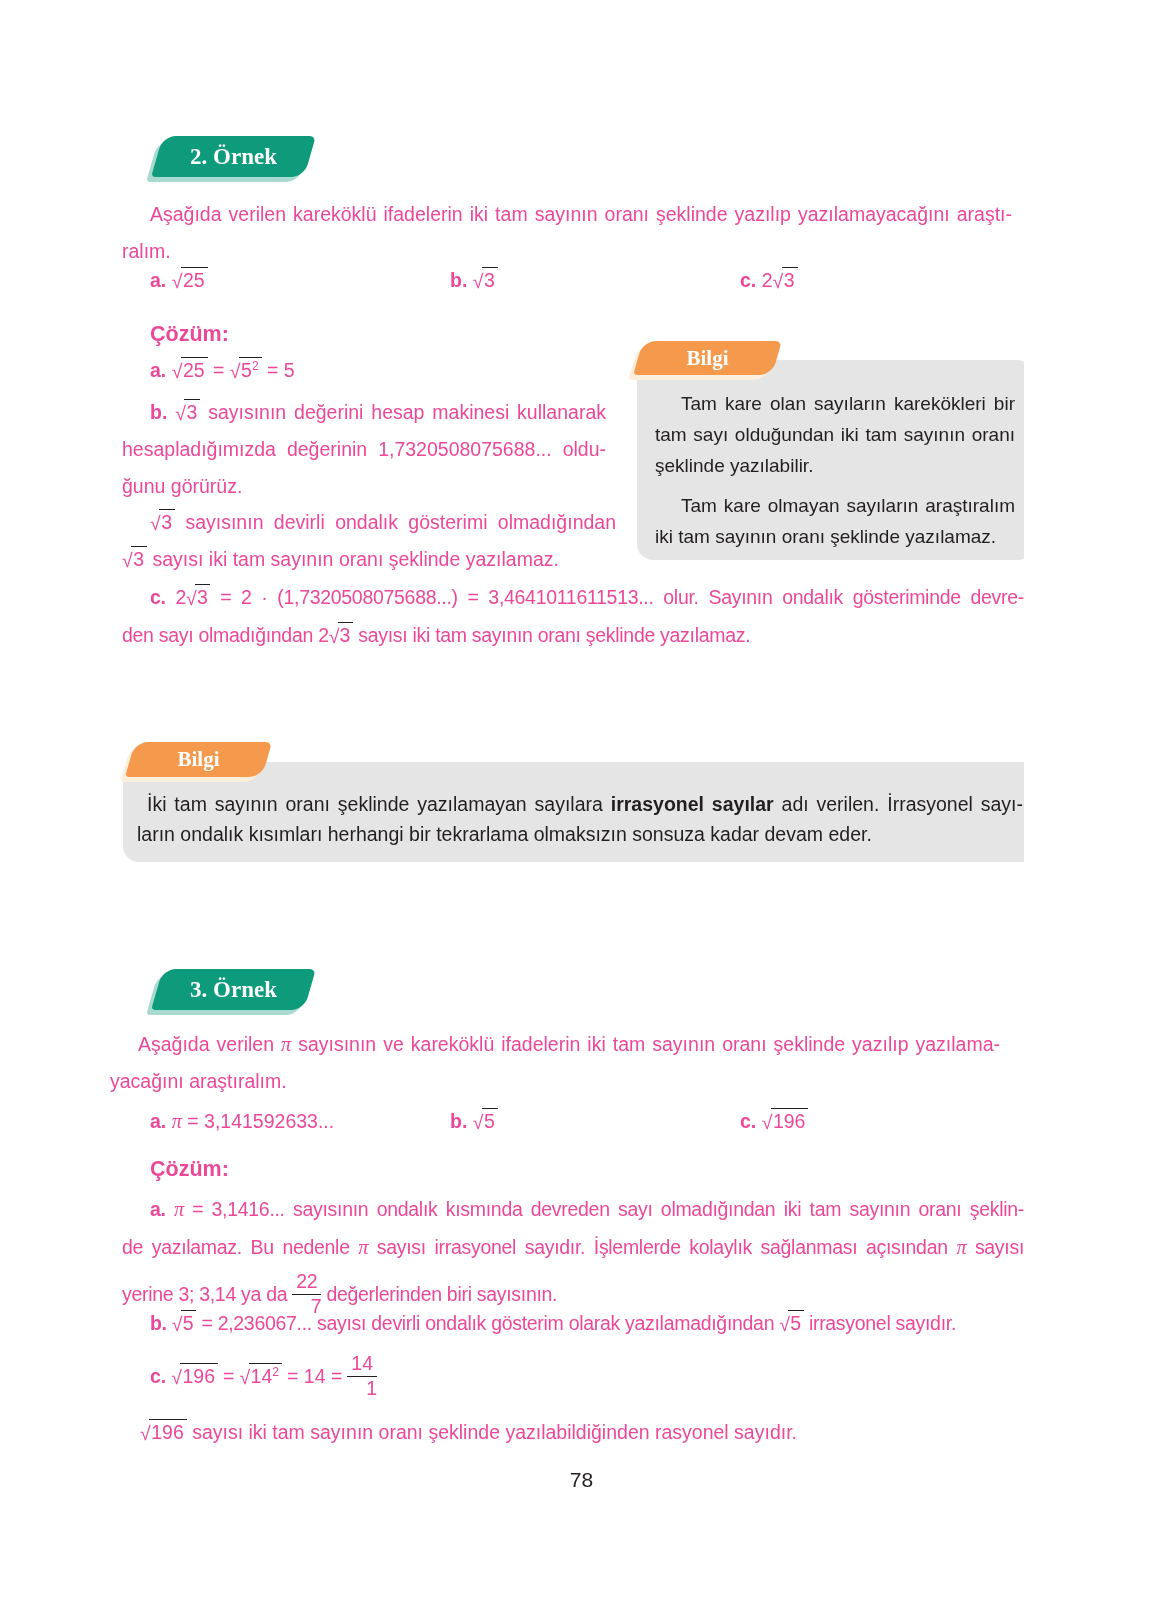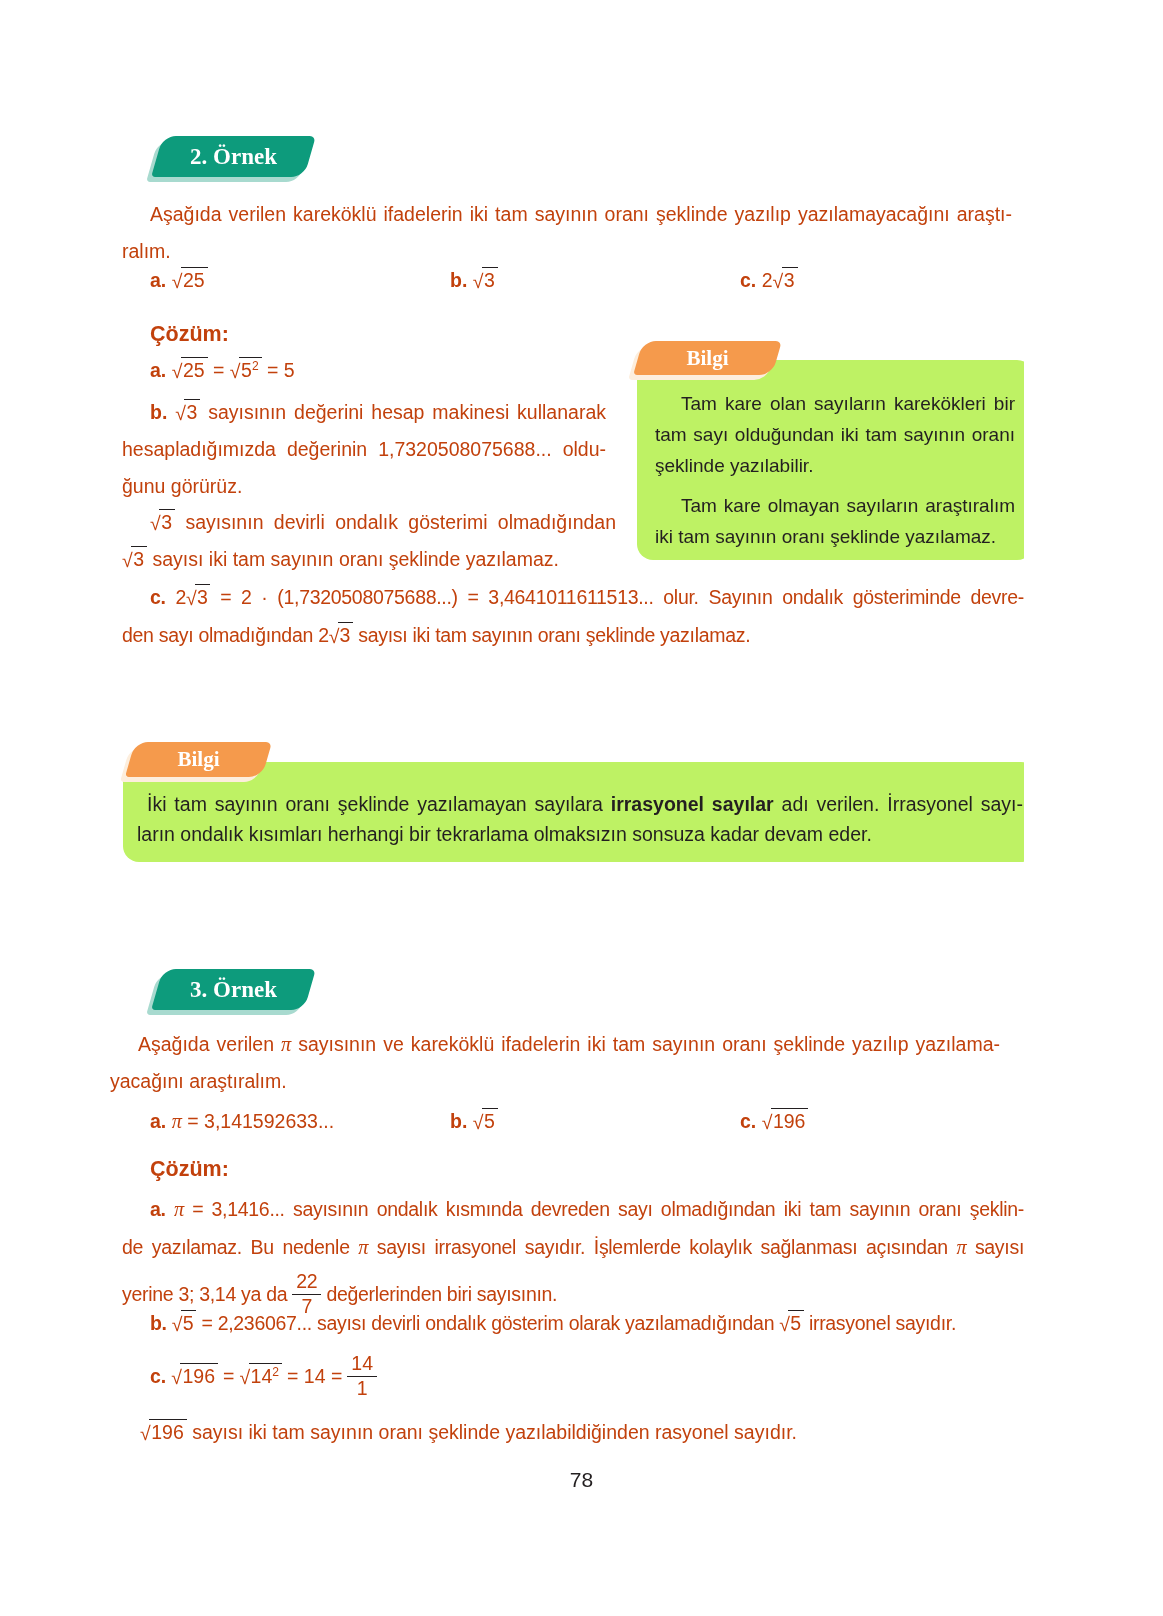--- a/index.html
+++ b/index.html
@@ -1,47 +1,47 @@
 <!DOCTYPE html>
 <html lang="tr"><head>
 <meta charset="utf-8">
 <style>
   html,body{margin:0;padding:0;background:#ffffff;}
   .page{position:relative;width:1024px;height:1616px;background:#ffffff;
         font-family:"Liberation Sans",sans-serif;color:#231f20;overflow:hidden;}
-  .t{position:absolute;font-size:19.5px;line-height:37px;color:#c2410c;}
+  .t{position:absolute;font-size:19.5px;line-height:37px;color:#ec4899;}
   .jl{text-align:justify;text-align-last:justify;}
   .narrow{letter-spacing:-0.3px;}
   .lb{font-weight:bold;}
   .cozum{font-weight:bold;font-size:21.5px;}
   
   .sqrt{white-space:nowrap;display:inline-block;}
   .sym{display:inline-block;transform:translateY(0.5px);margin-right:-1.5px;}
   .rad{display:inline-block;border-top:1.7px solid #231f20;line-height:1.08;padding:2px 3px 0 2px;}
   .rad sup{font-size:0.62em;vertical-align:7px;line-height:0;}
   .pi{font-family:"Liberation Serif",serif;font-style:italic;font-size:1.04em;}
   
-  .frac{display:inline-flex;flex-direction:column;align-items:center;line-height:1.12;vertical-align:middle;}
+  .frac{display:inline-flex;flex-direction:column;align-items:flex-end;line-height:1.12;vertical-align:middle;}
   .frac .num{border-bottom:1.8px solid #231f20;padding:0 4px 1px;}
   .frac .den{padding-top:1px;}
   .fline{display:flex;align-items:center;gap:5px;}
   
   .badge{position:absolute;}
   .bshadow,.bmain{position:absolute;inset:0;border-radius:13px 6px 13px 4px;}
   .bmain{transform:skewX(-16deg);}
   .bshadow{transform:translate(-5px,5px) skewX(-16deg);}
   .green .bmain{background:#0d9b7c;}
   .green .bshadow{background:#a8dacf;}
   .orange .bmain{background:#f59a4c;}
   .orange .bshadow{background:#fdeedd;}
   .blabel{position:relative;height:100%;display:flex;align-items:center;justify-content:center;
           color:#ffffff;font-family:"Liberation Serif",serif;font-weight:700;font-size:23px;}
   .badge.small .blabel{font-size:21px;}
   
-  .peach{position:absolute;background:#bef264;border-radius:16px;}
+  .peach{position:absolute;background:#e5e5e5;border-radius:16px;}
   .peach .inner{padding:28px 18px 0 18px;font-size:19px;line-height:31px;text-align:justify;}
   .peach .inner p{margin:0 0 9px 0;text-indent:26px;}
   .peach .inner-wide{padding:27px 14px 0 14px;font-size:19.5px;line-height:30px;}
   .pageno{position:absolute;width:1163px;text-align:center;font-size:21px;}
   .item{position:absolute;top:0;white-space:nowrap;}
 </style>
 </head>
 <body>
 
 <div class="page">

